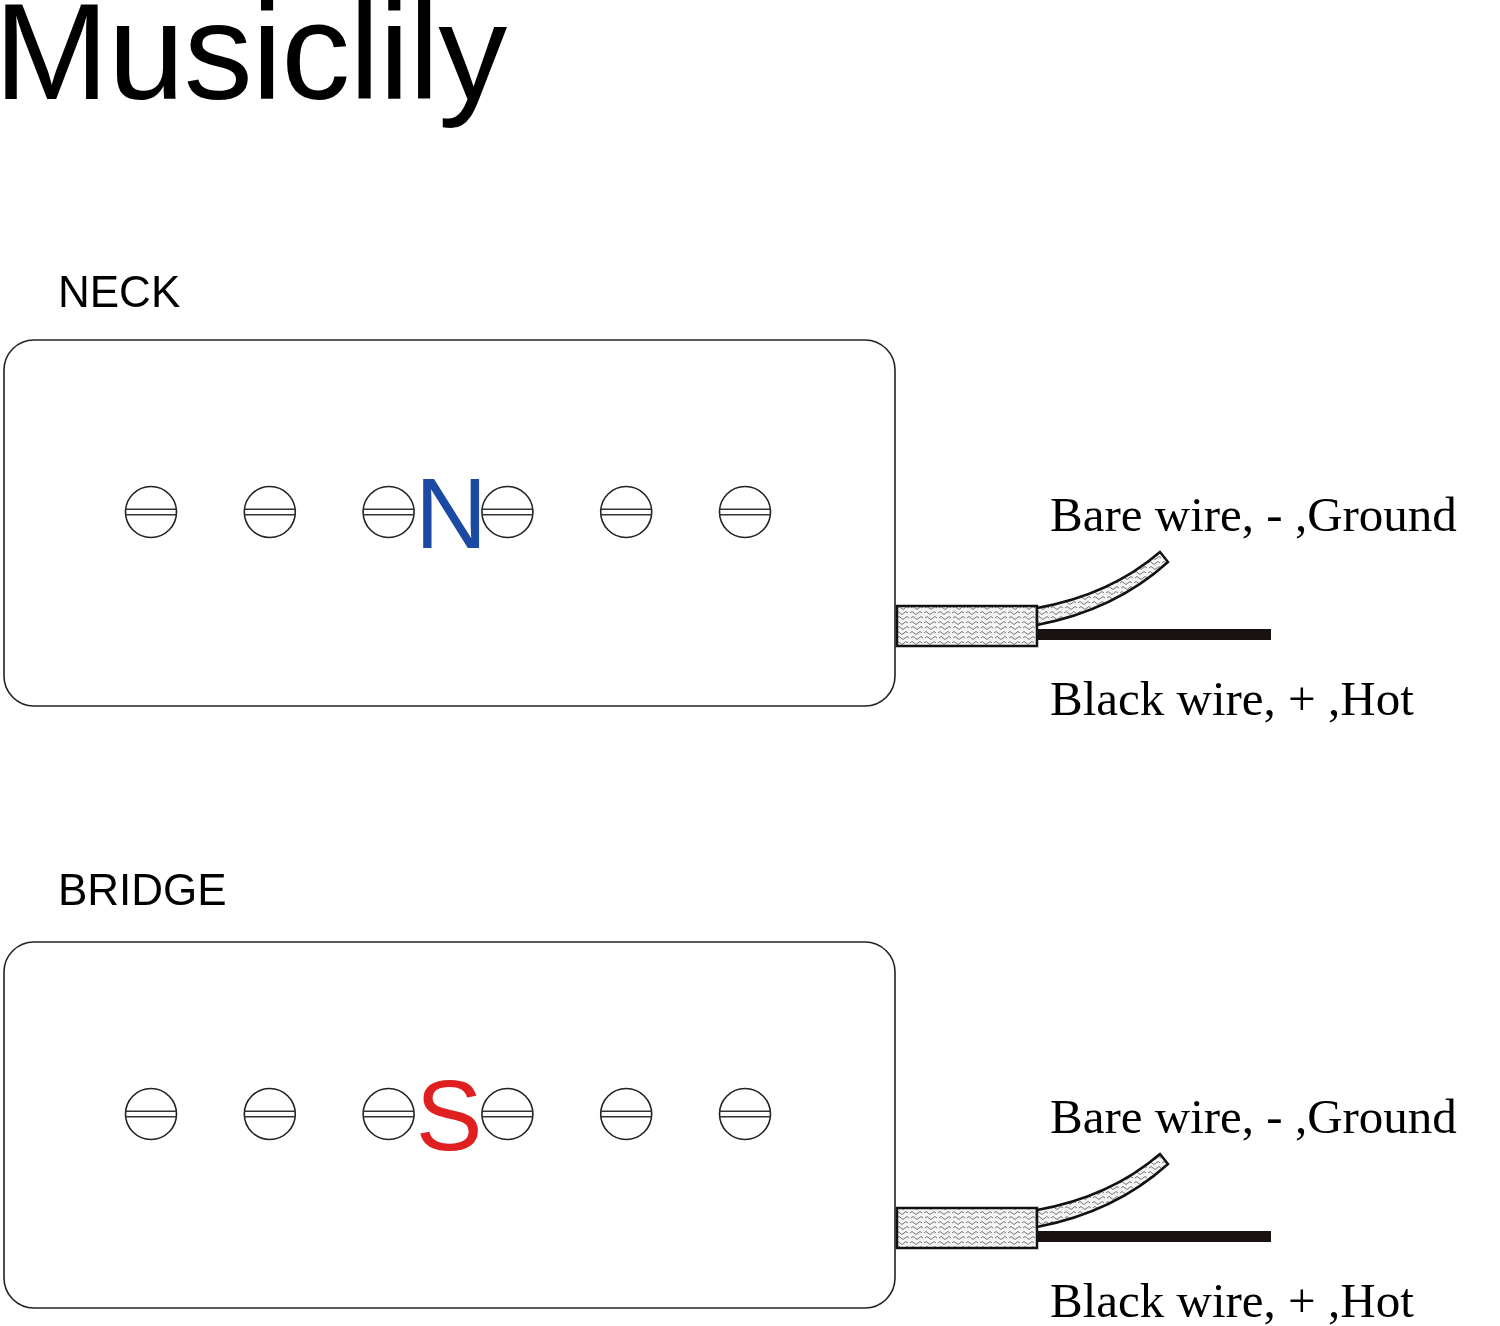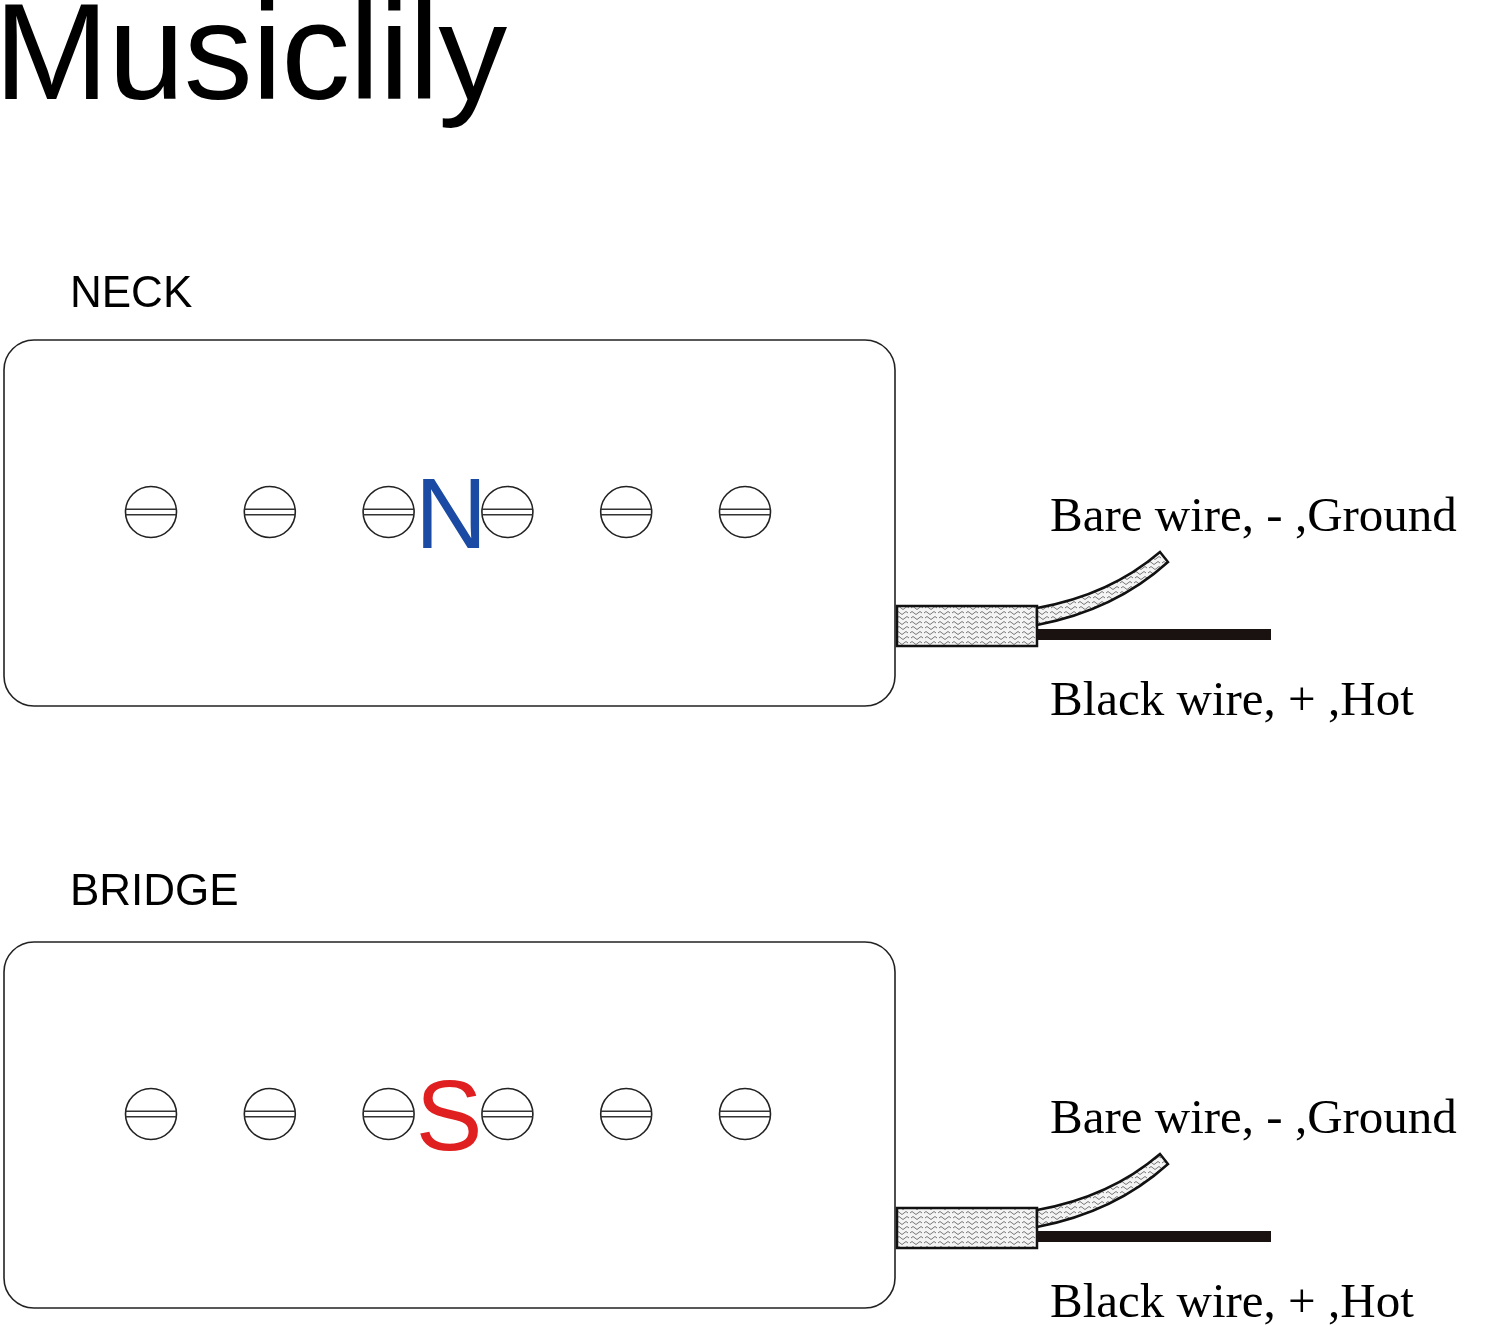--- a/index.html
+++ b/index.html
@@ -1,20 +1,20 @@
 <!DOCTYPE html>
 <html><head>
 <meta charset="utf-8">
 <style>
   html, body { margin: 0; padding: 0; background: #ffffff; }
   body { width: 1500px; height: 1326px; position: relative; overflow: hidden;
          font-family: "Liberation Sans", sans-serif; color: #000; }
   .brand { position: absolute; left: -6px; top: -18px; font-size: 138px; line-height: 1;
            letter-spacing: -1px; font-family: "Liberation Sans", sans-serif; }
-  .section-label { position: absolute; left: 70px; font-size: 44px; line-height: 1;
+  .section-label { position: absolute; left: 58px; font-size: 44px; line-height: 1;
                    font-family: "Liberation Sans", sans-serif; }
   .wire-label { position: absolute; left: 1050px; font-size: 49px; line-height: 1;
                 white-space: nowrap; font-family: Liberation Serif, serif; }
   svg.diagram { position: absolute; left: 0; top: 0; }
   .pole-letter { font-family: "Liberation Sans", sans-serif; font-size: 100px; }
 </style>
 </head>
 <body>
 
 <div class="brand">Musiclily</div>

